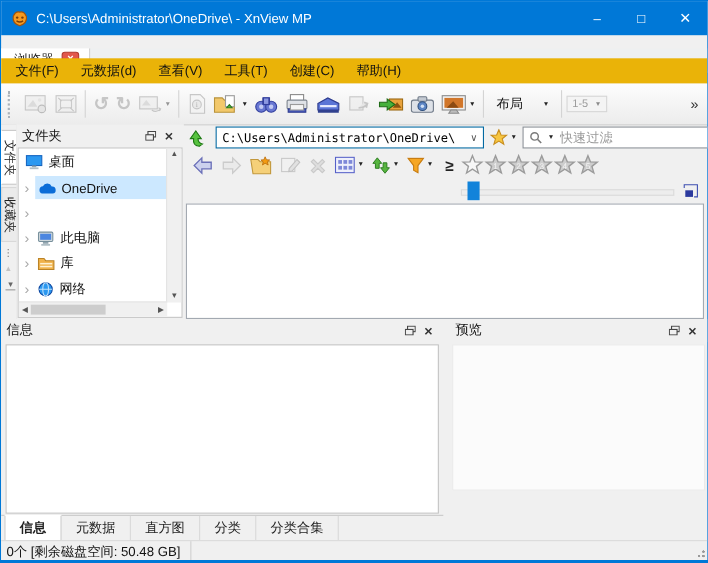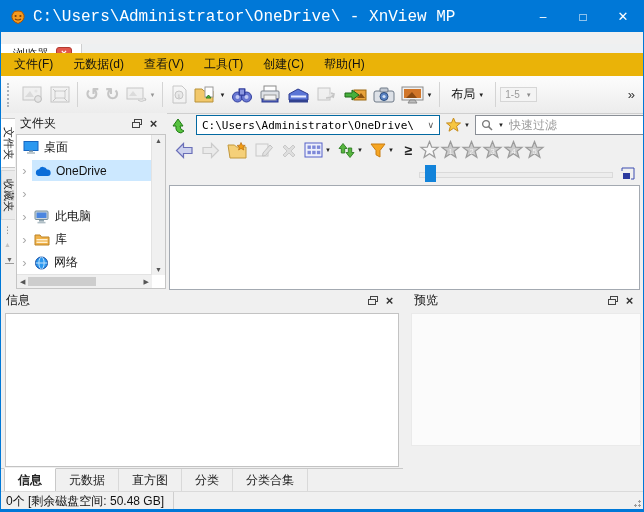--- a/index.html
+++ b/index.html
@@ -4,21 +4,21 @@
 <style>
   html,body{margin:0;padding:0;background:#fff;font-family:"Liberation Sans",sans-serif;}
   .window{position:relative;width:644px;height:512px;box-sizing:border-box;
     border:1px solid #0078d7;border-bottom-width:3px;background:#f0f0f0;overflow:hidden;
     font-size:12px;color:#121212;}
   .abs{position:absolute;}
 
   
   .titlebar{left:0;top:0;right:0;height:31px;background:#0078d7;display:flex;align-items:center;color:#fff;}
   .app-icon{margin:0 7px 0 9px;display:flex;}
-  .win-title{flex:1;font-size:16px;white-space:nowrap;overflow:hidden;font-family:Liberation Mono, monospace;}
+  .win-title{flex:1;font-size:12px;white-space:nowrap;overflow:hidden;}
   .win-controls{display:flex;height:31px;}
   .win-btn{width:40px;height:31px;display:flex;align-items:center;justify-content:center;font-size:12px;}
   .win-btn.close{font-size:13px;}
 
   
   .tabbar{left:0;top:31px;right:0;height:21px;background:#eef0f1;display:flex;align-items:stretch;border-bottom:1px solid #e4e4e4;margin-top:12px;}
   .doc-tab{background:#fff;border-right:1px solid #cfcfcf;display:flex;align-items:center;gap:7px;padding:0 9px 0 12px;}
   .tab-close{width:14px;height:14px;background:#e2574c;border:1px solid #b23a30;border-radius:3px;
     color:#fff;font-size:10px;line-height:12px;text-align:center;font-weight:bold;}
 
@@ -27,21 +27,21 @@
   .menu-item{padding:0 10px;height:100%;display:flex;align-items:center;}
 
   
   .toolbar{left:0;top:75px;right:0;height:37px;background:linear-gradient(#fdfdfd,#ececec);
     border-bottom:1px solid #cfcfcf;display:flex;align-items:center;padding:0 5px;}
   .tb-handle{width:4px;height:24px;border-left:2px dotted #aab2ba;margin:0 6px 0 1px;}
   .tb-sep{width:1px;height:25px;background:#d4d4d4;margin:0 4px;}
   .tbtn{height:30px;display:flex;align-items:center;justify-content:center;padding:0 3px;}
   .tbtn.dis{opacity:.45;filter:grayscale(1);}
   .dd{font-size:6px;color:#222;margin-left:2px;}
-  .tb-layout{display:flex;align-items:center;gap:1px;padding:0 7px;}
+  .tb-layout{display:flex;align-items:center;gap:16px;padding:0 7px;}
   .tb-pages{color:#9b9b9b;border:1px solid #d6d6d6;background:#f4f4f4;font-size:10px;padding:1px 4px;display:flex;gap:4px;align-items:center;}
   .tb-pages .dd{color:#8a8a8a;}
   .tb-overflow{margin-left:auto;color:#333;font-size:13px;padding:0 3px;}
 
   
   .vstrip{left:0;top:112px;width:14px;height:177px;background:#f0f0f0;border-right:1px solid #dcdcdc;}
   .vtab{position:absolute;left:0;width:13px;display:flex;align-items:center;justify-content:center;
     writing-mode:vertical-rl;text-orientation:sideways;font-size:11px;color:#222;}
   .vtab.active{top:5px;height:48px;background:#fff;border:1px solid #c6c6c6;border-left-color:#fff;}
   .vtab.idle{top:57px;height:48px;background:#ebebeb;border:1px solid #d8d8d8;}

